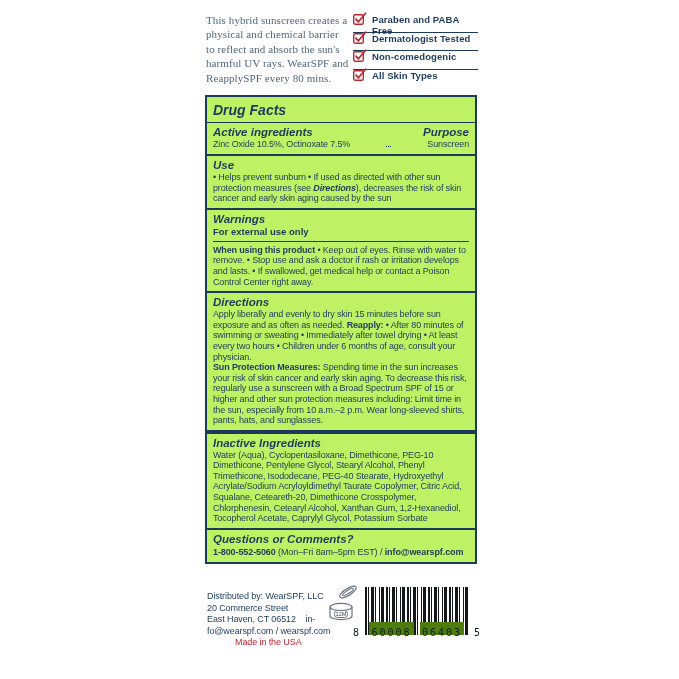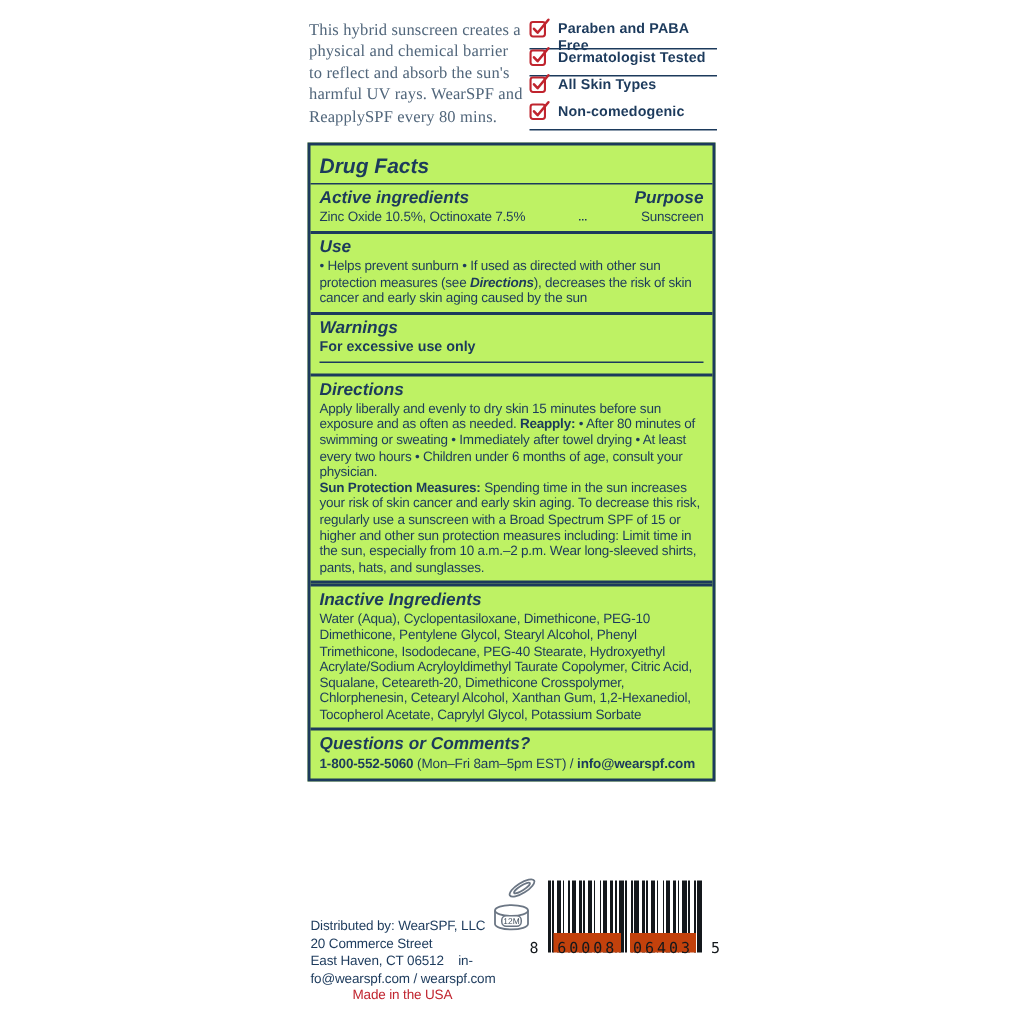--- a/index.html
+++ b/index.html
@@ -31,38 +31,38 @@
   .active-row{display:flex;justify-content:space-between;align-items:baseline;text-align:right;}
   .active-heading,.purpose-heading{font-style:italic;font-weight:bold;font-size:11.5px;}
   .zinc-row{display:flex;align-items:flex-end;font-size:9px;letter-spacing:-0.15px;
             padding-top:1px;line-height:11px;gap:33px;}
   .leader{flex:1;border-bottom:1.5px dotted #1c3a5c;margin:0 3px 3px 3px;}
   .subhead{font-size:9.5px;font-weight:bold;line-height:12px;}
   .thin-rule{border-top:1px solid #1c3a5c;margin:3px 0 3px 0;}
   .q-line{font-size:9px;line-height:11px;letter-spacing:-0.1px;padding-top:1px;}
 
   
-  .footer-addr{position:absolute;left:207px;top:612px;width:150px;font-size:9px;
+  .footer-addr{position:absolute;left:207px;top:591px;width:150px;font-size:9px;
                line-height:11.6px;letter-spacing:-0.1px;}
   .addr-line{white-space:pre;}
   .made-in{color:#c0242e;padding-left:28px;}
 
   .pao{position:absolute;left:325px;top:584px;width:38px;height:42px;}
   .barcode{position:absolute;left:352px;top:587px;width:130px;height:52px;}
   .bars{position:absolute;left:13px;right:13px;top:0;bottom:4px;
         background:repeating-linear-gradient(90deg,
           #14181c 0 2px,#ffffff 2px 3px,
           #14181c 3px 4px,#ffffff 4px 6px,
           #14181c 6px 9px,#ffffff 9px 10px,
           #14181c 10px 11px,#ffffff 11px 14px,
           #14181c 14px 15px,#ffffff 15px 16px,
           #14181c 16px 19px,#ffffff 19px 21px);}
   .bc-digit{position:absolute;bottom:0;font-family:"DejaVu Sans Mono",monospace;
             font-size:10px;line-height:12px;color:#14181c;}
-  .cover{position:absolute;bottom:4px;height:13px;background:#c2410c;text-align:center;}
+  .cover{position:absolute;bottom:4px;height:13px;background:#4d7c0f;text-align:center;}
   .cover .bc-digit{position:static;letter-spacing:2px;}
   .cover-left{left:17px;width:45px;}
   .cover-right{left:68px;width:44px;}
   .digit-first{left:1px;}
   .digit-last{right:2px;}
 </style>
 </head>
 <body>
 
 <div class="canvas">
@@ -81,37 +81,37 @@
       </div>
       <div class="check-item ruled">
         <span class="checkbox">
           <svg width="15" height="13" viewBox="0 0 15 13">
               <rect x="0.7" y="2.7" width="9.6" height="9.6" rx="1.6" fill="none" stroke="#c0242e" stroke-width="1.4"></rect>
               <path d="M3 7.2 L5.4 9.8 L12.6 1.2" fill="none" stroke="#c0242e" stroke-width="1.7" stroke-linecap="round" stroke-linejoin="round"></path>
             </svg>
         </span>
         <span class="check-label">Dermatologist Tested</span>
       </div>
+      <div class="check-item ruled">
+        <span class="checkbox">
+          <svg width="15" height="13" viewBox="0 0 15 13">
+              <rect x="0.7" y="2.7" width="9.6" height="9.6" rx="1.6" fill="none" stroke="#c0242e" stroke-width="1.4"></rect>
+              <path d="M3 7.2 L5.4 9.8 L12.6 1.2" fill="none" stroke="#c0242e" stroke-width="1.7" stroke-linecap="round" stroke-linejoin="round"></path>
+            </svg>
+        </span>
+        <span class="check-label">Non-comedogenic</span>
+      </div>
       <div class="check-item">
         <span class="checkbox">
           <svg width="15" height="13" viewBox="0 0 15 13">
               <rect x="0.7" y="2.7" width="9.6" height="9.6" rx="1.6" fill="none" stroke="#c0242e" stroke-width="1.4"></rect>
               <path d="M3 7.2 L5.4 9.8 L12.6 1.2" fill="none" stroke="#c0242e" stroke-width="1.7" stroke-linecap="round" stroke-linejoin="round"></path>
             </svg>
         </span>
         <span class="check-label">All Skin Types</span>
-      </div>
-      <div class="check-item ruled">
-        <span class="checkbox">
-          <svg width="15" height="13" viewBox="0 0 15 13">
-              <rect x="0.7" y="2.7" width="9.6" height="9.6" rx="1.6" fill="none" stroke="#c0242e" stroke-width="1.4"></rect>
-              <path d="M3 7.2 L5.4 9.8 L12.6 1.2" fill="none" stroke="#c0242e" stroke-width="1.7" stroke-linecap="round" stroke-linejoin="round"></path>
-            </svg>
-        </span>
-        <span class="check-label">Non-comedogenic</span>
       </div>
     </div>
   </div>
 
   <div class="box">
     <div class="df-title">Drug Facts</div>
     <div class="rule"></div>
 
     <div class="pad">
       <div class="active-row">
@@ -127,22 +127,23 @@
     <div class="rule-thick"></div>
 
     <div class="pad">
       <div class="heading">Use</div>
       <div class="bodytext"><span>• Helps prevent sunburn • If used as directed with other sun protection measures (see </span><span class="bi">Directions</span><span>), decreases the risk of skin cancer and early skin aging caused by the sun</span></div>
     </div>
     <div class="rule-thick"></div>
 
     <div class="pad">
       <div class="heading">Warnings</div>
-      <div class="subhead">For excessive use only</div>
+      <div class="subhead">For external use only</div>
       <div class="thin-rule"></div>
+      <div class="bodytext"><span class="b">When using this product</span><span> • Keep out of eyes. Rinse with water to remove. • Stop use and ask a doctor if rash or irritation develops and lasts. • If swallowed, get medical help or contact a Poison Control Center right away.</span></div>
     </div>
     <div class="rule-thick"></div>
 
     <div class="pad">
       <div class="heading">Directions</div>
       <div class="bodytext"><span>Apply liberally and evenly to dry skin 15 minutes before sun exposure and as often as needed. </span><span class="b">Reapply:</span><span> • After 80 minutes of swimming or sweating • Immediately after towel drying • At least every two hours • Children under 6 months of age, consult your physician.</span><br><span class="b">Sun Protection Measures:</span><span> Spending time in the sun increases your risk of skin cancer and early skin aging. To decrease this risk, regularly use a sunscreen with a Broad Spectrum SPF of 15 or higher and other sun protection measures including: Limit time in the sun, especially from 10 a.m.–2 p.m. Wear long-sleeved shirts, pants, hats, and sunglasses.</span></div>
     </div>
     <div class="rule-thick"></div>
 
     <div class="rule-thick"></div>

